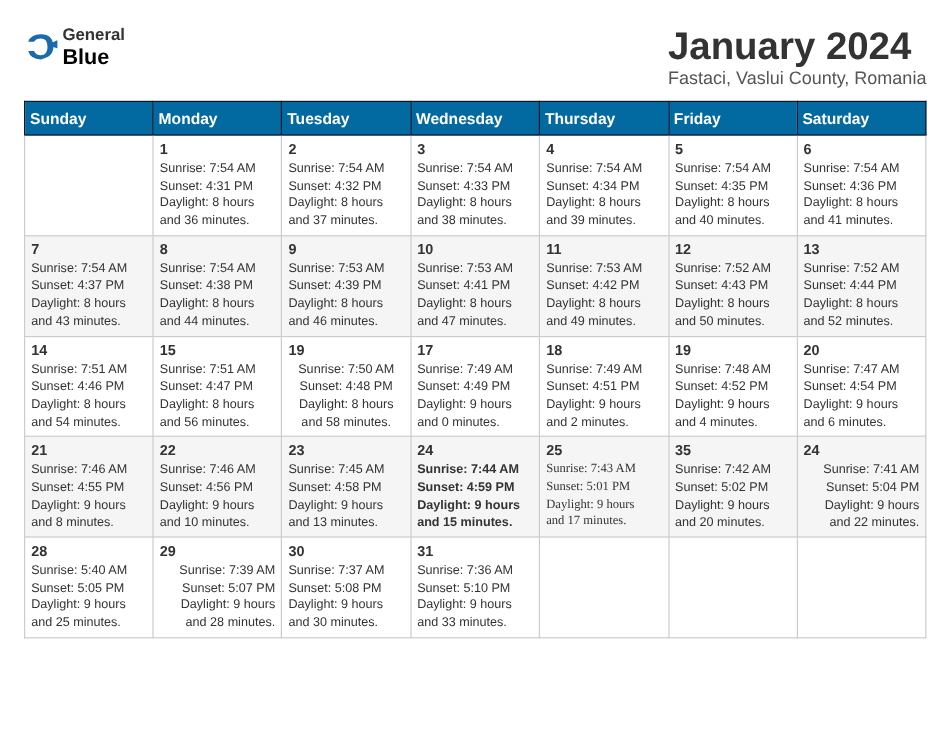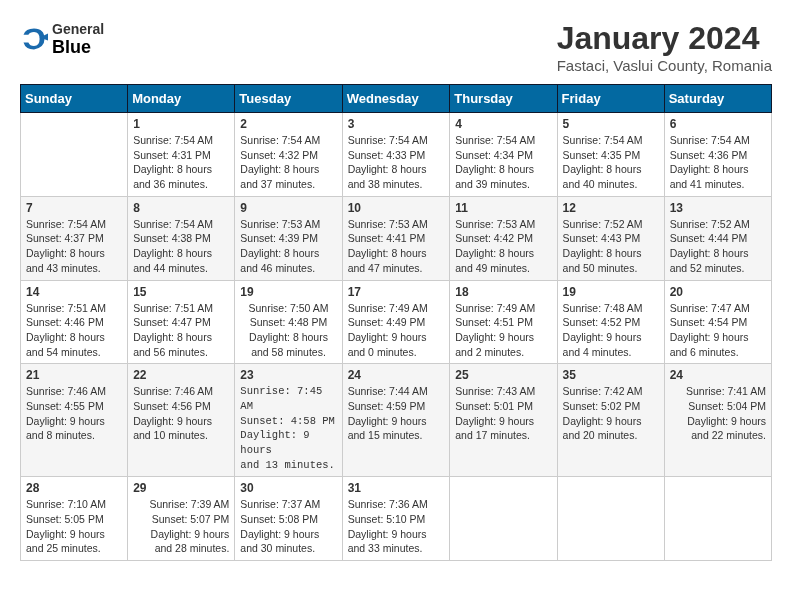--- a/index.html
+++ b/index.html
@@ -281,35 +281,35 @@
         </td>
         <td>
           <span class="day-number">22</span>
           <div class="day-info" style="white-space: pre-line;">Sunrise: 7:46 AM
 Sunset: 4:56 PM
 Daylight: 9 hours
 and 10 minutes.</div>
         </td>
         <td>
           <span class="day-number">23</span>
-          <div class="day-info" style="white-space: pre-line; font-family: Liberation Mono, monospace;">Sunrise: 7:45 AM
+          <div class="day-info" style="white-space: pre-line;">Sunrise: 7:45 AM
 Sunset: 4:58 PM
 Daylight: 9 hours
 and 13 minutes.</div>
         </td>
         <td>
           <span class="day-number">24</span>
-          <div class="day-info" style="white-space: pre-line;">Sunrise: 7:44 AM
+          <div class="day-info" style="white-space: pre-line; font-weight: bold;">Sunrise: 7:44 AM
 Sunset: 4:59 PM
 Daylight: 9 hours
 and 15 minutes.</div>
         </td>
         <td>
           <span class="day-number">25</span>
-          <div class="day-info" style="white-space: pre-line;">Sunrise: 7:43 AM
+          <div class="day-info" style="white-space: pre-line; font-family: Liberation Serif, serif;">Sunrise: 7:43 AM
 Sunset: 5:01 PM
 Daylight: 9 hours
 and 17 minutes.</div>
         </td>
         <td>
           <span class="day-number">35</span>
           <div class="day-info" style="white-space: pre-line;">Sunrise: 7:42 AM
 Sunset: 5:02 PM
 Daylight: 9 hours
 and 20 minutes.</div>
@@ -318,21 +318,21 @@
           <span class="day-number">24</span>
           <div class="day-info" style="white-space: pre-line; text-align: right;">Sunrise: 7:41 AM
 Sunset: 5:04 PM
 Daylight: 9 hours
 and 22 minutes.</div>
         </td>
       </tr>
       <tr>
         <td>
           <span class="day-number">28</span>
-          <div class="day-info" style="white-space: pre-line;">Sunrise: 7:10 AM
+          <div class="day-info" style="white-space: pre-line;">Sunrise: 5:40 AM
 Sunset: 5:05 PM
 Daylight: 9 hours
 and 25 minutes.</div>
         </td>
         <td>
           <span class="day-number">29</span>
           <div class="day-info" style="white-space: pre-line; text-align: right;">Sunrise: 7:39 AM
 Sunset: 5:07 PM
 Daylight: 9 hours
 and 28 minutes.</div>

